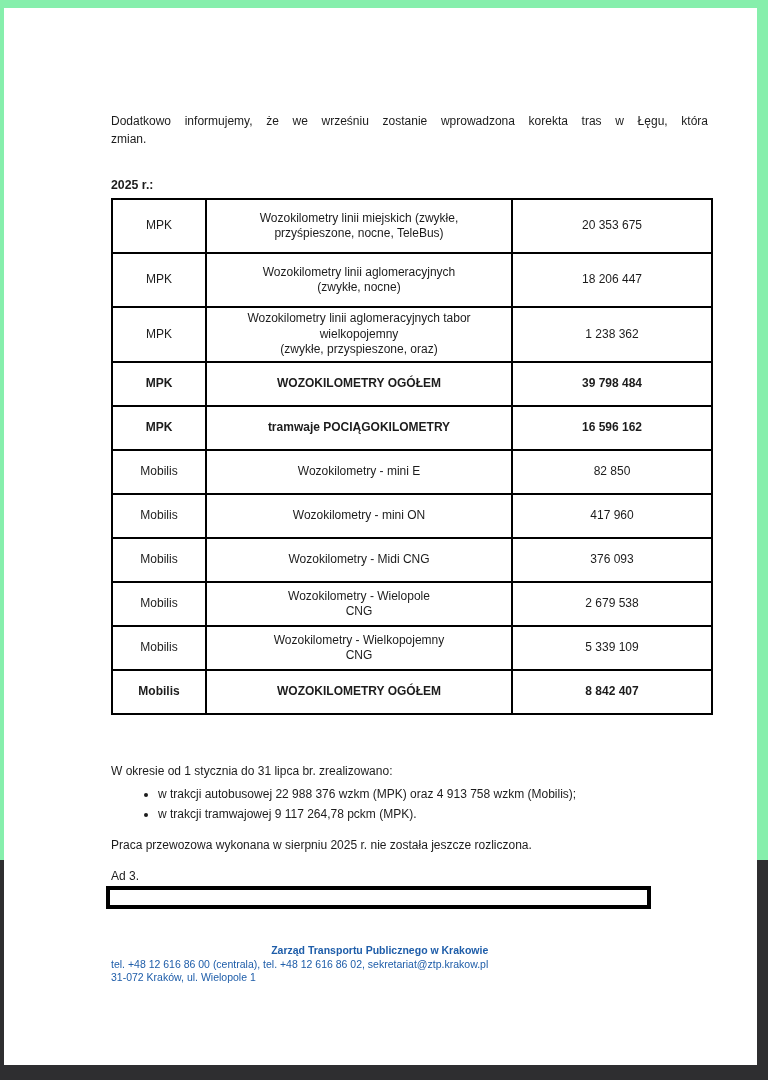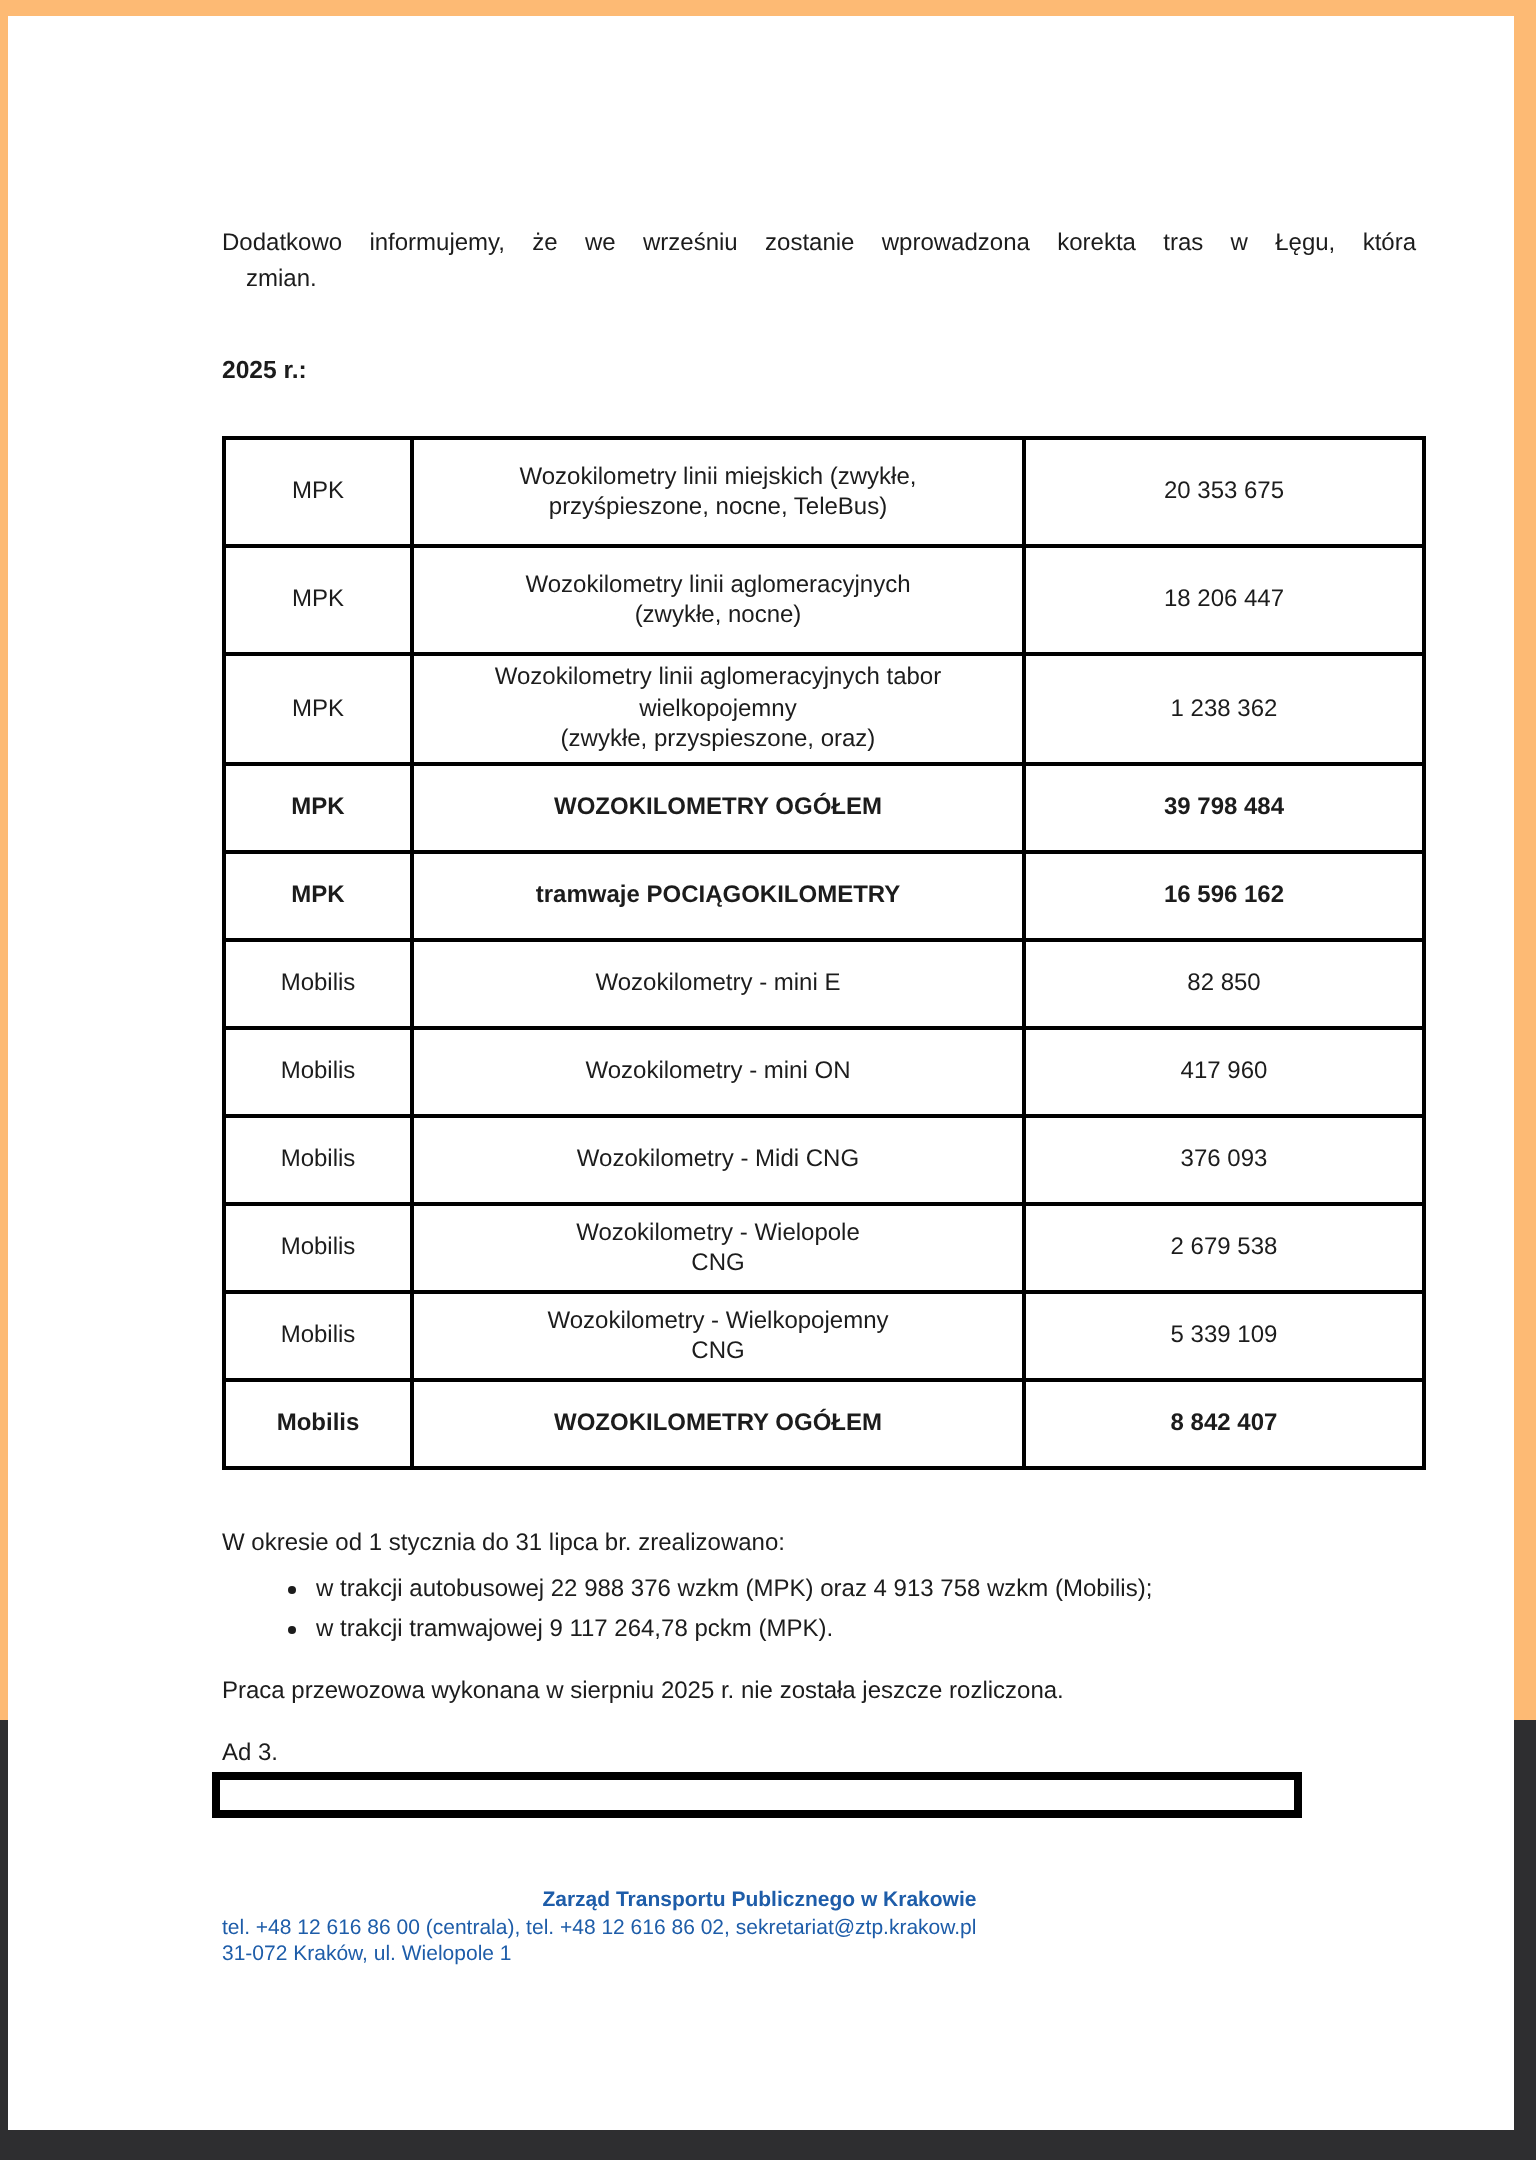--- a/index.html
+++ b/index.html
@@ -8,21 +8,21 @@
     width: 768px;
     height: 1080px;
     background: #2e2e30;
     overflow: hidden;
     font-family: "Liberation Sans", sans-serif;
   }
   .viewer {
     position: relative;
     width: 768px;
     height: 860px;
-    background: #fdba74;
+    background: #86efac;
   }
   .page {
     position: absolute;
     left: 4px;
     top: 8px;
     width: 753px;
     height: 1057px;
     background: #ffffff;
     color: #1c1c1c;
   }
@@ -33,33 +33,32 @@
     width: 597px;
     font-size: 12px;
     line-height: 17.5px;
   }
   .intro .jline {
     text-align: justify;
     text-align-last: justify;
   }
   .intro .lline {
     text-align: left;
-    margin-left: 12px;
   }
   .year {
     position: absolute;
     left: 107px;
     top: 170px;
     font-size: 12.3px;
     font-weight: 700;
   }
   table.fleet {
     position: absolute;
     left: 107px;
-    top: 210px;
+    top: 190px;
     width: 600px;
     border-collapse: collapse;
     table-layout: fixed;
   }
   table.fleet td {
     border: 2px solid #000000;
     text-align: center;
     vertical-align: middle;
     font-size: 12px;
     line-height: 15.5px;

